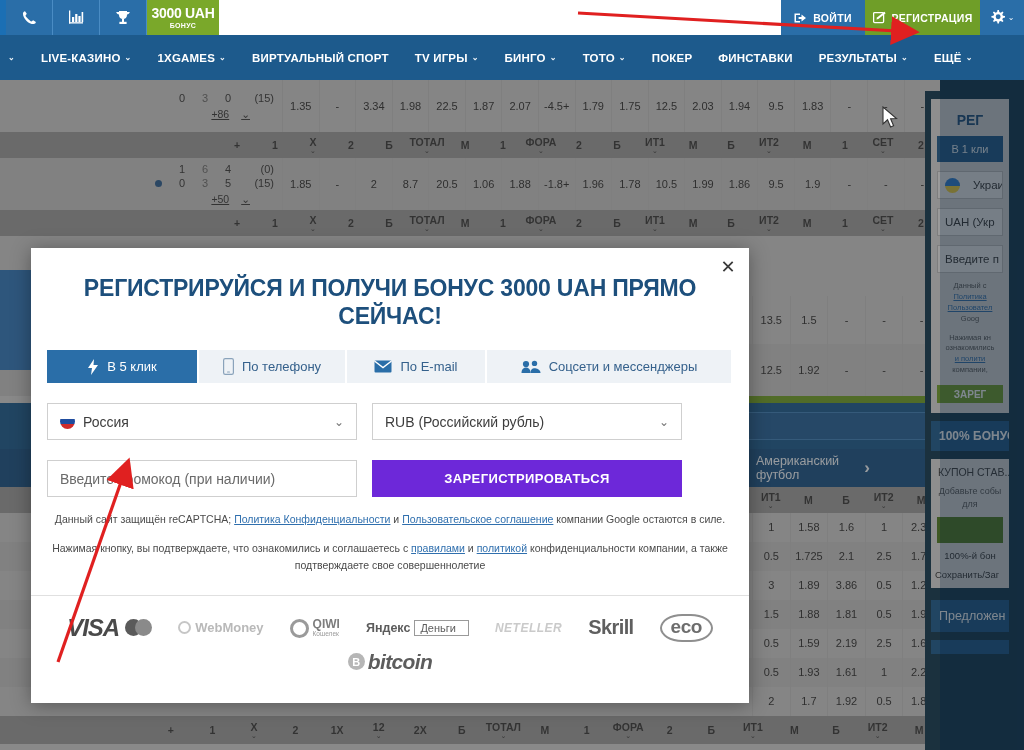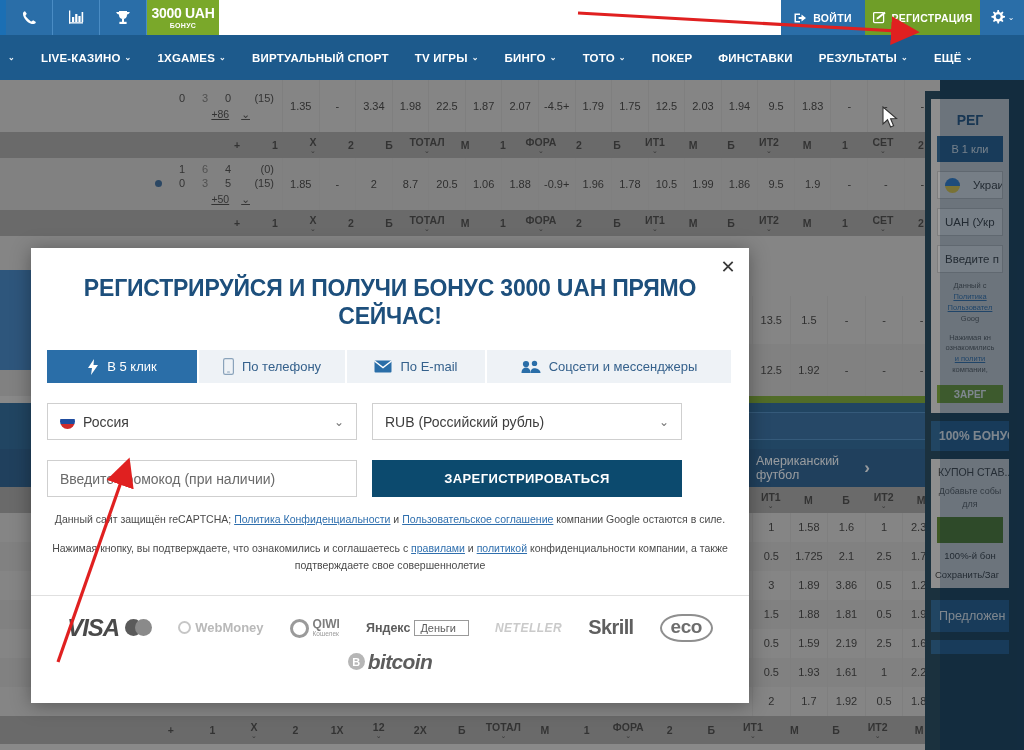--- a/index.html
+++ b/index.html
@@ -188,21 +188,21 @@
   }
   .fld.w1 { width: 310px; }
   .fld.w2 { width: 310px; }
   .fld .chevd { position: absolute; right: 12px; color: #777; font-size: 12px; }
   .flag { width: 15px; height: 15px; border-radius: 50%; margin-right: 8px; overflow: hidden;
           display: inline-block; position: relative; flex: 0 0 auto; }
   .flag-ru::before { content: ""; position: absolute; inset: 0; background:
       linear-gradient(#ffffff 0 33%, #1f4c9e 33% 66%, #cf2a2a 66% 100%); }
   .fld-placeholder { color: #6a6a6a; }
   .btn-green {
-    width: 310px; height: 37px; background: #0c4a6e; color: #ffffff;
+    width: 310px; height: 37px; background: #6d28d9; color: #ffffff;
     font-size: 13px; font-weight: bold; letter-spacing: 0.4px;
     display: flex; align-items: center; justify-content: center;
   }
   .legal { text-align: center; font-size: 10.5px; color: #4a4a4a; margin-top: 14px; line-height: 1.55; }
   .legal a { color: #2f6fae; text-decoration: underline; }
   .legal.l2 { margin-top: 13px; }
   .modal-divider { height: 1px; background: #e0e0e0; margin-top: 22px; }
 
   .paybar {
     display: flex; align-items: center; justify-content: center; gap: 26px;
@@ -330,21 +330,21 @@
               <span class="caret">⌄</span>
             </div>
           </div>
           <div class="odd">1.85</div>
           <div class="odd">-</div>
           <div class="odd">2</div>
           <div class="odd">8.7</div>
           <div class="odd">20.5</div>
           <div class="odd">1.06</div>
           <div class="odd">1.88</div>
-          <div class="odd">-0.9+</div>
+          <div class="odd">-1.8+</div>
           <div class="odd">1.96</div>
           <div class="odd">1.78</div>
           <div class="odd">10.5</div>
           <div class="odd">1.99</div>
           <div class="odd">1.86</div>
           <div class="odd">9.5</div>
           <div class="odd">1.9</div>
           <div class="odd">-</div>
           <div class="odd">-</div>
           <div class="odd">-</div>

